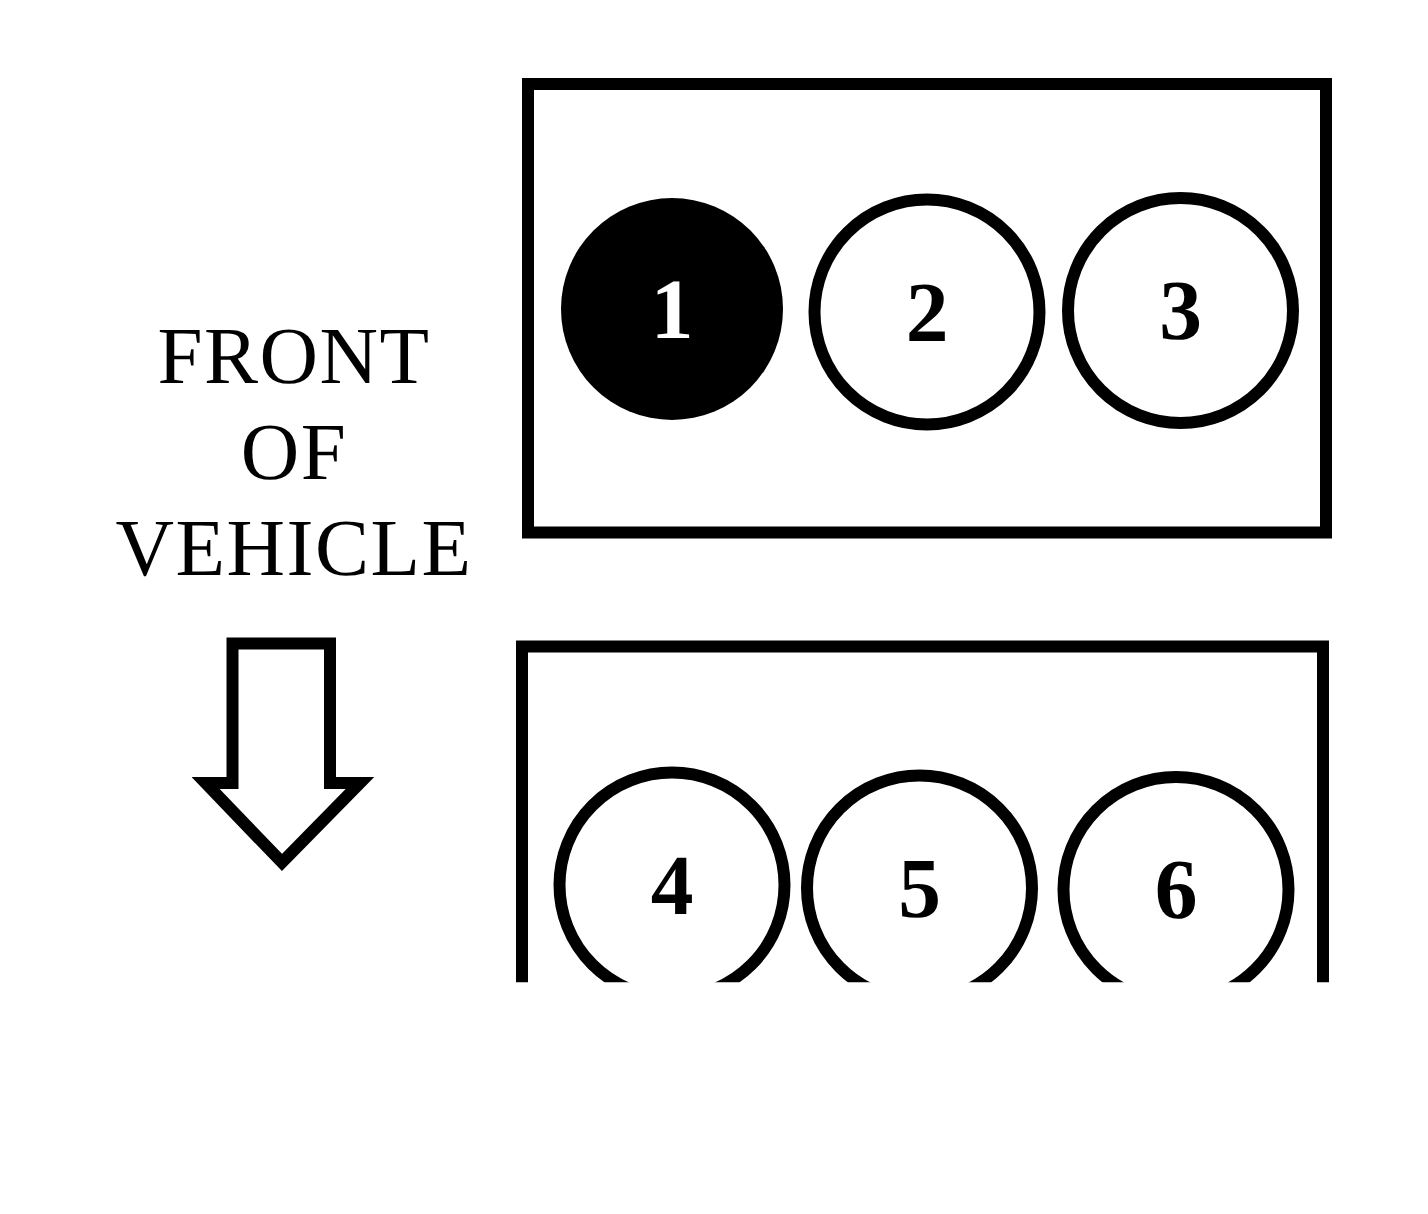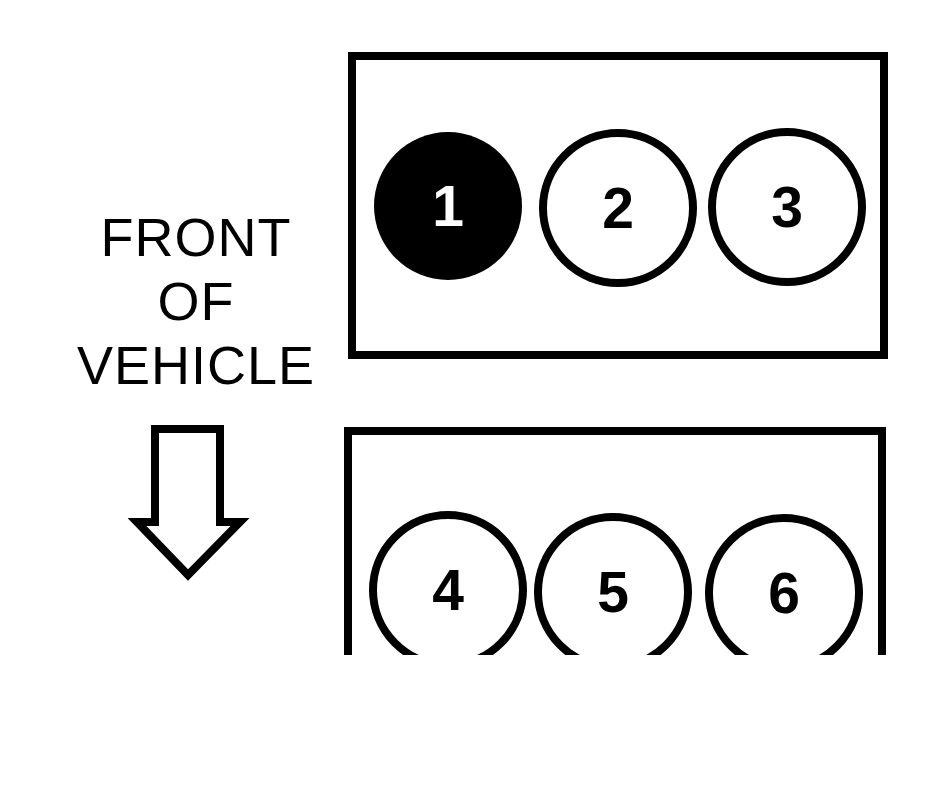--- a/index.html
+++ b/index.html
@@ -5,21 +5,21 @@
   html, body {
     margin: 0;
     padding: 0;
     background: #ffffff;
   }
   .canvas {
     position: relative;
     width: 952px;
     height: 655px;
     background: #ffffff;
-    font-family: Liberation Sans, sans-serif;
+    font-family: Liberation Serif, serif;
     overflow: hidden;
   }
 
   
   .front-label {
     position: absolute;
     left: 26px;
     top: 205px;
     width: 340px;
     text-align: center;

